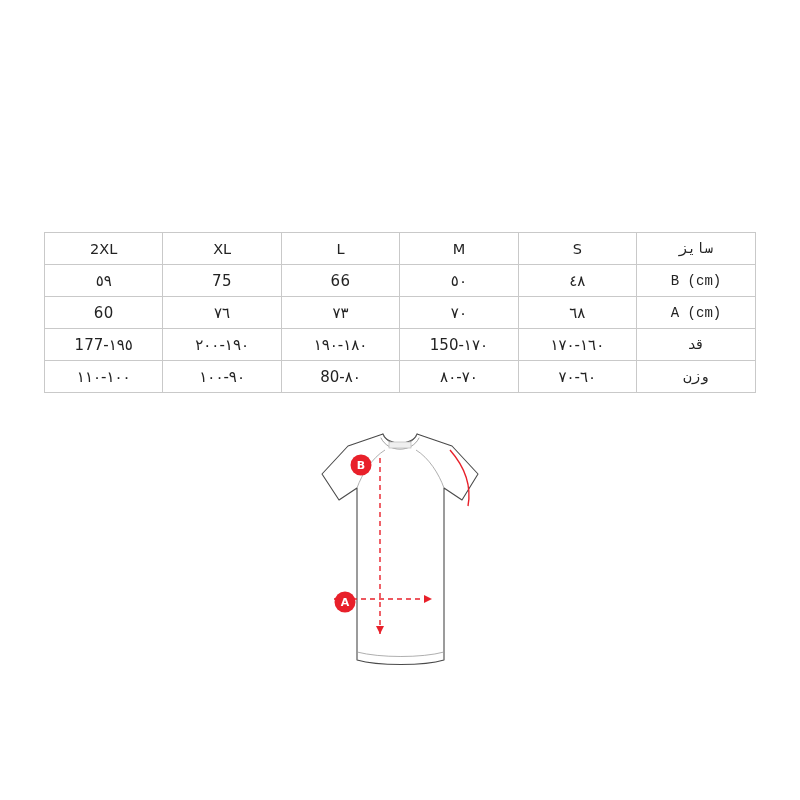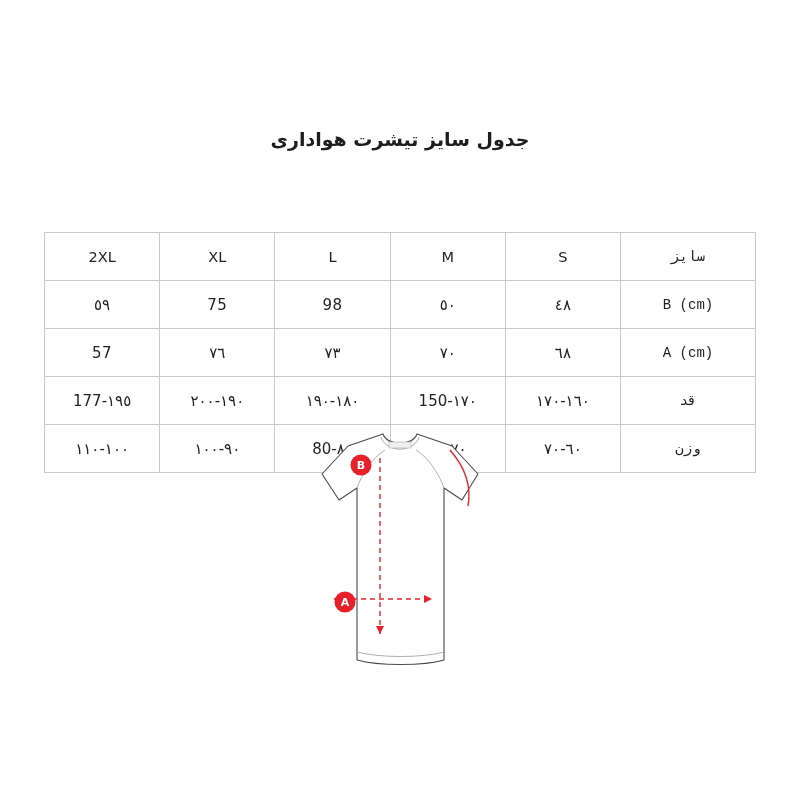--- a/index.html
+++ b/index.html
@@ -44,21 +44,21 @@
     table-layout: fixed;
     direction: rtl;
   }
   table.size-table td {
     border: 1px solid #c9c9c9;
     height: 31px;
     text-align: center;
     vertical-align: middle;
     font-size: 14.5px;
     color: #232323;
-    padding: 8px;
+    padding: 0;
   }
   table.size-table tr td:first-child {
     width: 118px;
     font-size: 14px;
     font-family: Liberation Mono, monospace;
   }
   table.size-table .num {
     font-size: 15px;
     letter-spacing: 0.5px;
   }
@@ -78,48 +78,47 @@
     font-size: 11px;
     font-weight: bold;
     font-family: "DejaVu Sans", "Liberation Sans", sans-serif;
   }
 </style>
 </head>
 <body>
 
 <div class="page">
 
-  <div class="title">جدول سایز تیشرت هواداری</div>
 
   <div class="table-wrap">
     <table class="size-table">
       <tbody>
         <tr>
           <td class="hdr">سایز</td>
           <td class="hdr">S</td>
           <td class="hdr">M</td>
           <td class="hdr">L</td>
           <td class="hdr">XL</td>
           <td class="hdr">2XL</td>
         </tr>
         <tr>
           <td>B (cm)</td>
           <td class="num">٤٨</td>
           <td class="num">٥٠</td>
-          <td class="num">98</td>
+          <td class="num">66</td>
           <td class="num">75</td>
           <td class="num">٥٩</td>
         </tr>
         <tr>
           <td>A (cm)</td>
           <td class="num">٦٨</td>
           <td class="num">٧٠</td>
           <td class="num">٧٣</td>
           <td class="num">٧٦</td>
-          <td class="num">57</td>
+          <td class="num">60</td>
         </tr>
         <tr>
           <td>قد</td>
           <td class="num">١٦٠-١٧٠</td>
           <td class="num">١٧٠-150</td>
           <td class="num">١٨٠-١٩٠</td>
           <td class="num">١٩٠-٢٠٠</td>
           <td class="num">١٩٥-177</td>
         </tr>
         <tr>

